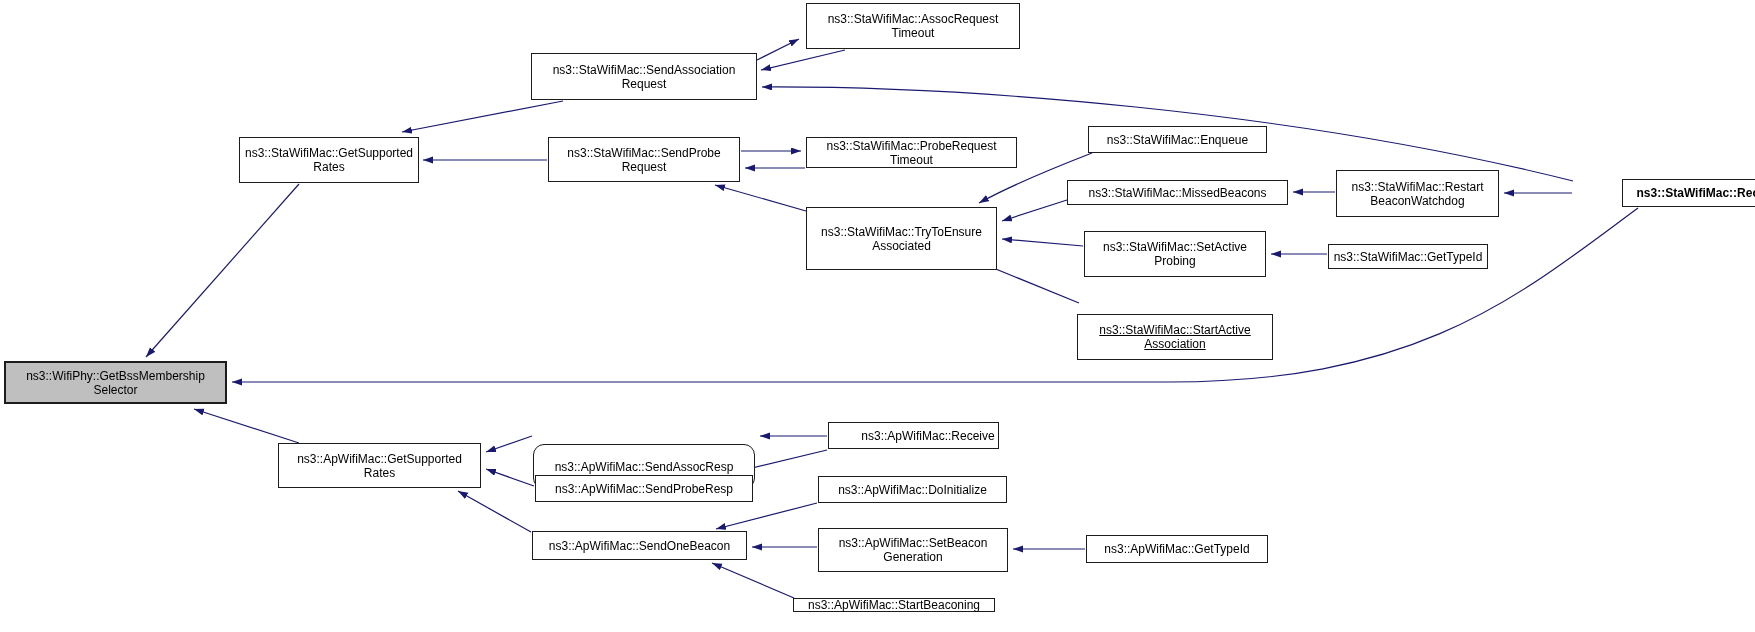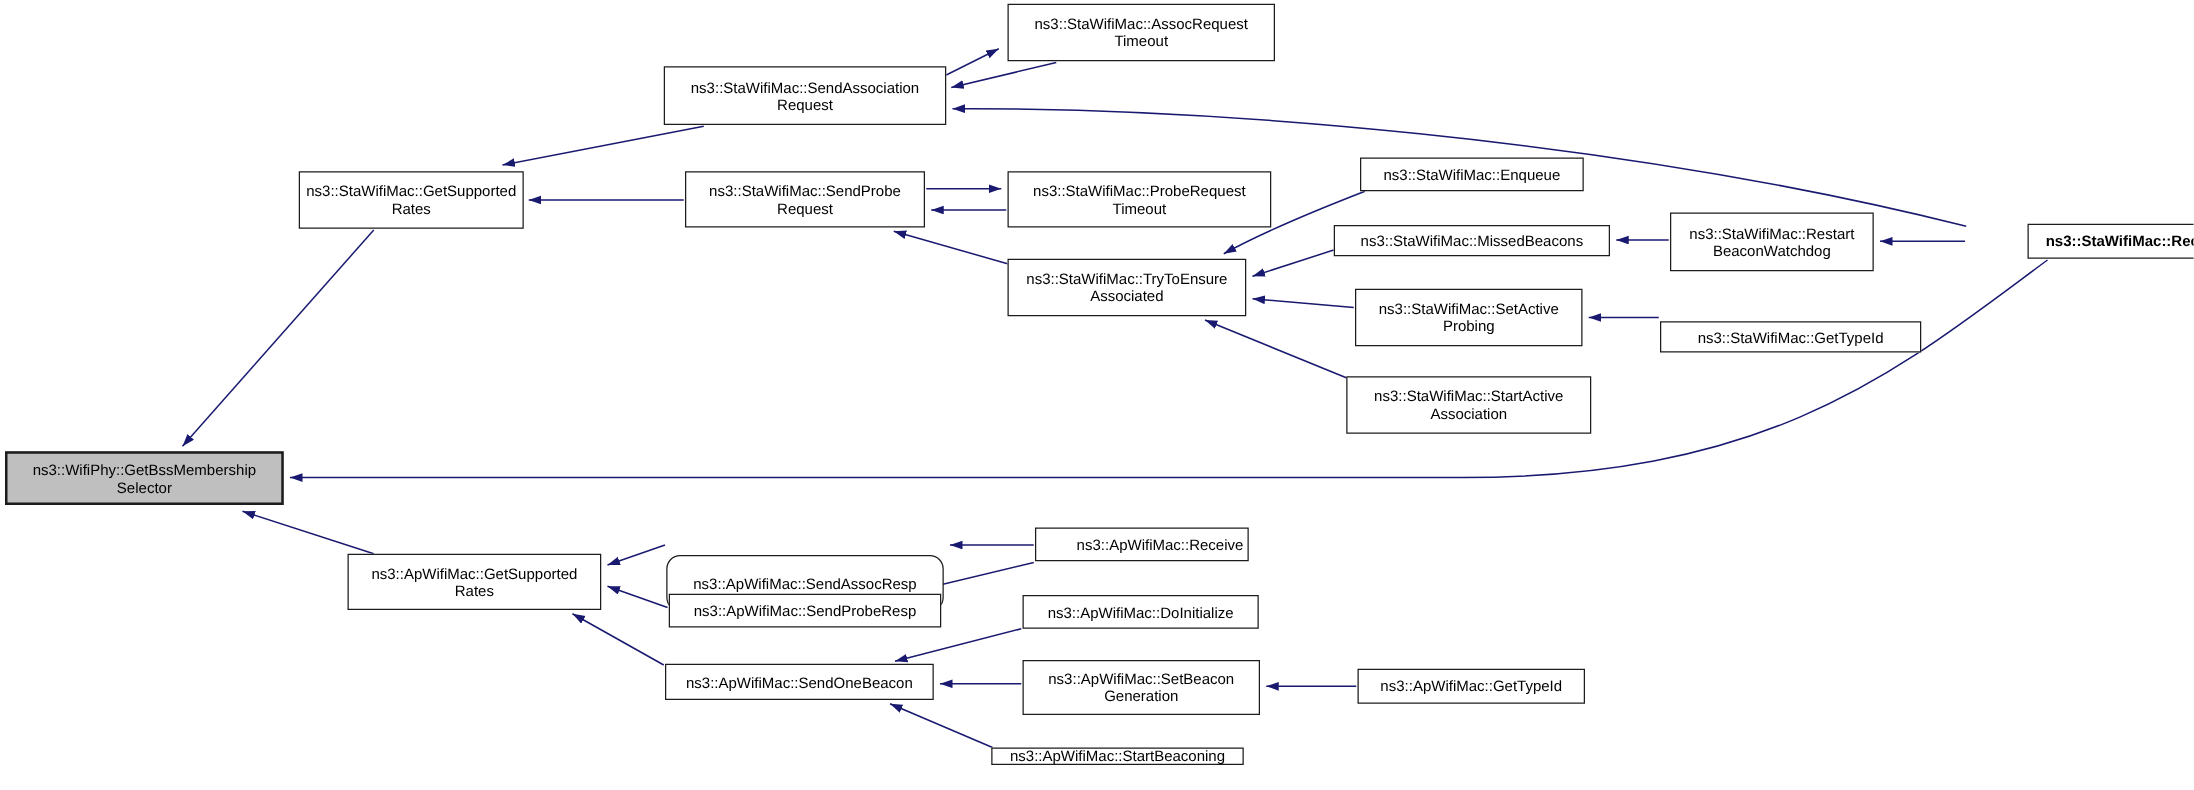--- a/index.html
+++ b/index.html
@@ -84,47 +84,47 @@
         <div class="line">Request</div>
       </div>
       <div class="node" style="left: 806px; top: 3px; width: 214px; height: 46px;">
         <div class="line">ns3::StaWifiMac::AssocRequest</div>
         <div class="line">Timeout</div>
       </div>
       <div class="node" style="left: 548px; top: 137px; width: 192px; height: 45px;">
         <div class="line">ns3::StaWifiMac::SendProbe</div>
         <div class="line">Request</div>
       </div>
-      <div class="node" style="left: 806px; top: 137px; width: 211px; height: 45px;">
+      <div class="node" style="left: 806px; top: 137px; width: 211px; height: 31px;">
         <div class="line">ns3::StaWifiMac::ProbeRequest</div>
         <div class="line">Timeout</div>
       </div>
-      <div class="node" style="left: 806px; top: 207px; width: 191px; height: 46px;">
+      <div class="node" style="left: 806px; top: 207px; width: 191px; height: 63px;">
         <div class="line">ns3::StaWifiMac::TryToEnsure</div>
         <div class="line">Associated</div>
       </div>
       <div class="node" style="left: 1088px; top: 126px; width: 179px; height: 27px;">
         <div class="line">ns3::StaWifiMac::Enqueue</div>
       </div>
       <div class="node" style="left: 1067px; top: 180px; width: 221px; height: 25px;">
         <div class="line">ns3::StaWifiMac::MissedBeacons</div>
       </div>
       <div class="node" style="left: 1084px; top: 231px; width: 182px; height: 46px;">
         <div class="line">ns3::StaWifiMac::SetActive</div>
         <div class="line">Probing</div>
       </div>
-      <div class="node" style="left: 1077px; top: 301px; width: 196px; height: 46px;">
+      <div class="node" style="left: 1077px; top: 314px; width: 196px; height: 46px; text-decoration: underline;">
         <div class="line">ns3::StaWifiMac::StartActive</div>
         <div class="line">Association</div>
       </div>
       <div class="node" style="left: 1336px; top: 170px; width: 163px; height: 47px;">
         <div class="line">ns3::StaWifiMac::Restart</div>
         <div class="line">BeaconWatchdog</div>
       </div>
-      <div class="node" style="left: 1328px; top: 257px; width: 209px; height: 25px;">
+      <div class="node" style="left: 1328px; top: 244px; width: 160px; height: 25px;">
         <div class="line">ns3::StaWifiMac::GetTypeId</div>
       </div>
       <div class="node" style="left: 1622px; top: 179px; width: 175px; height: 28px; font-weight: bold;">
         <div class="line">ns3::StaWifiMac::Receive</div>
       </div>
       <div class="node" style="left: 278px; top: 443px; width: 203px; height: 45px;">
         <div class="line">ns3::ApWifiMac::GetSupported</div>
         <div class="line">Rates</div>
       </div>
       <div class="node" style="left: 533px; top: 444px; width: 222px; height: 45px; border-radius: 11px;">

